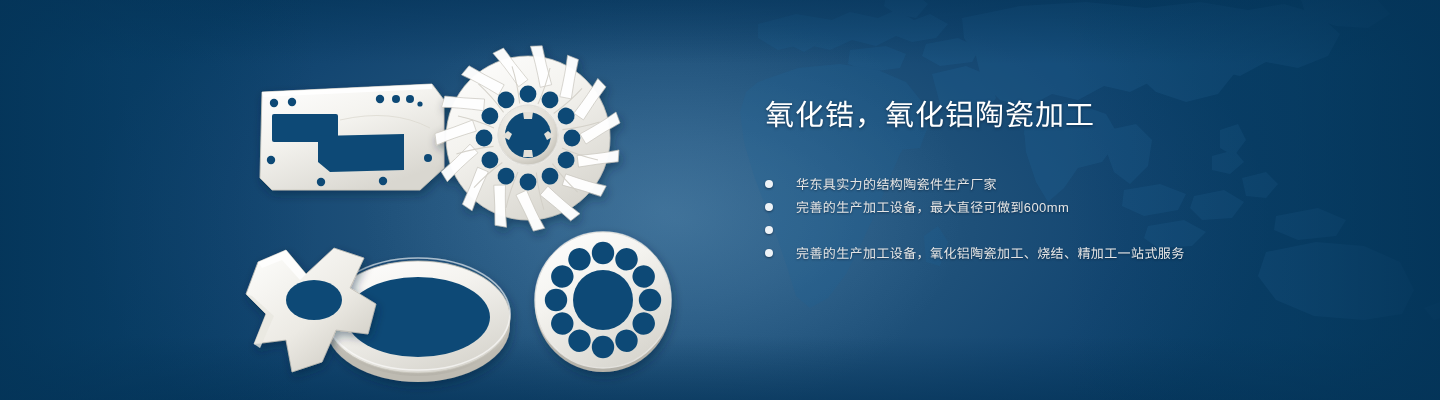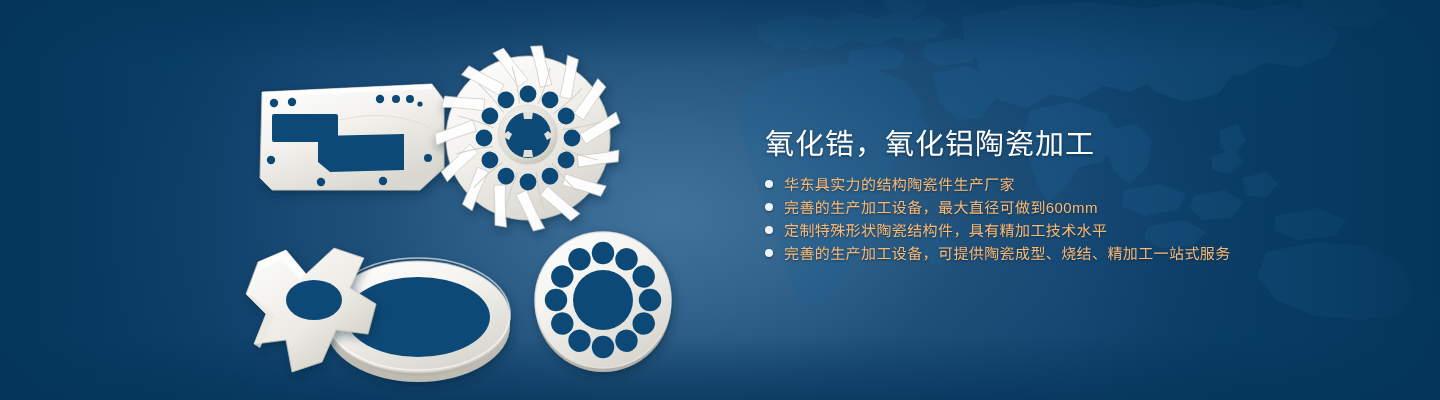--- a/index.html
+++ b/index.html
@@ -47,21 +47,21 @@
   
   .products { position:absolute; left:0; top:0; width:740px; height:400px; }
   .products svg { display:block; }
 
   
   .content {
     position:absolute; left:765px; top:0;
     width:660px; height:400px;
   }
   .headline {
-    position:absolute; top:126px; left:0;
+    position:absolute; top:97px; left:0;
     font-size:29px;
     line-height:1.28;
     letter-spacing:1px;
     color:#ffffff;
     font-weight:400;
     white-space:nowrap;
     text-shadow:0 1px 3px rgba(0,20,40,.55);
   }
   .bullets {
     position:absolute; top:172px; left:0;
@@ -75,25 +75,26 @@
   }
   .bullet-dot {
     width:8px; height:8px;
     border-radius:50%;
     background:#eef3f7;
     flex:0 0 auto;
     margin-right:11px;
     box-shadow:0 1px 2px rgba(0,15,35,.5);
   }
   .bullet-text {
-    font-size:15px;
-    color:#fdba74;
+    font-size:13px;
+    color:#e5e5e5;
     letter-spacing:.4px;
     white-space:nowrap;
     text-shadow:0 1px 2px rgba(0,20,40,.5);
+    margin-left:12px;
   }
 </style>
 </head>
 <body>
 
 <div class="banner">
 
   <div class="bg-base"></div>
 
   <div class="bg-map">
@@ -428,24 +429,23 @@
         <span class="bullet-text">华东具实力的结构陶瓷件生产厂家</span>
       </li>
 
       <li class="bullet">
         <span class="bullet-dot"></span>
         <span class="bullet-text">完善的生产加工设备，最大直径可做到600mm</span>
       </li>
 
       <li class="bullet">
         <span class="bullet-dot"></span>
-        <span class="bullet-text">定制特殊形状陶瓷结构件，具有精加工技术水平</span>
       </li>
 
       <li class="bullet">
         <span class="bullet-dot"></span>
-        <span class="bullet-text">完善的生产加工设备，可提供陶瓷成型、烧结、精加工一站式服务</span>
+        <span class="bullet-text">完善的生产加工设备，氧化铝陶瓷加工、烧结、精加工一站式服务</span>
       </li>
 
     </ul>
   </div>
 
 </div>
 
 </body></html>

